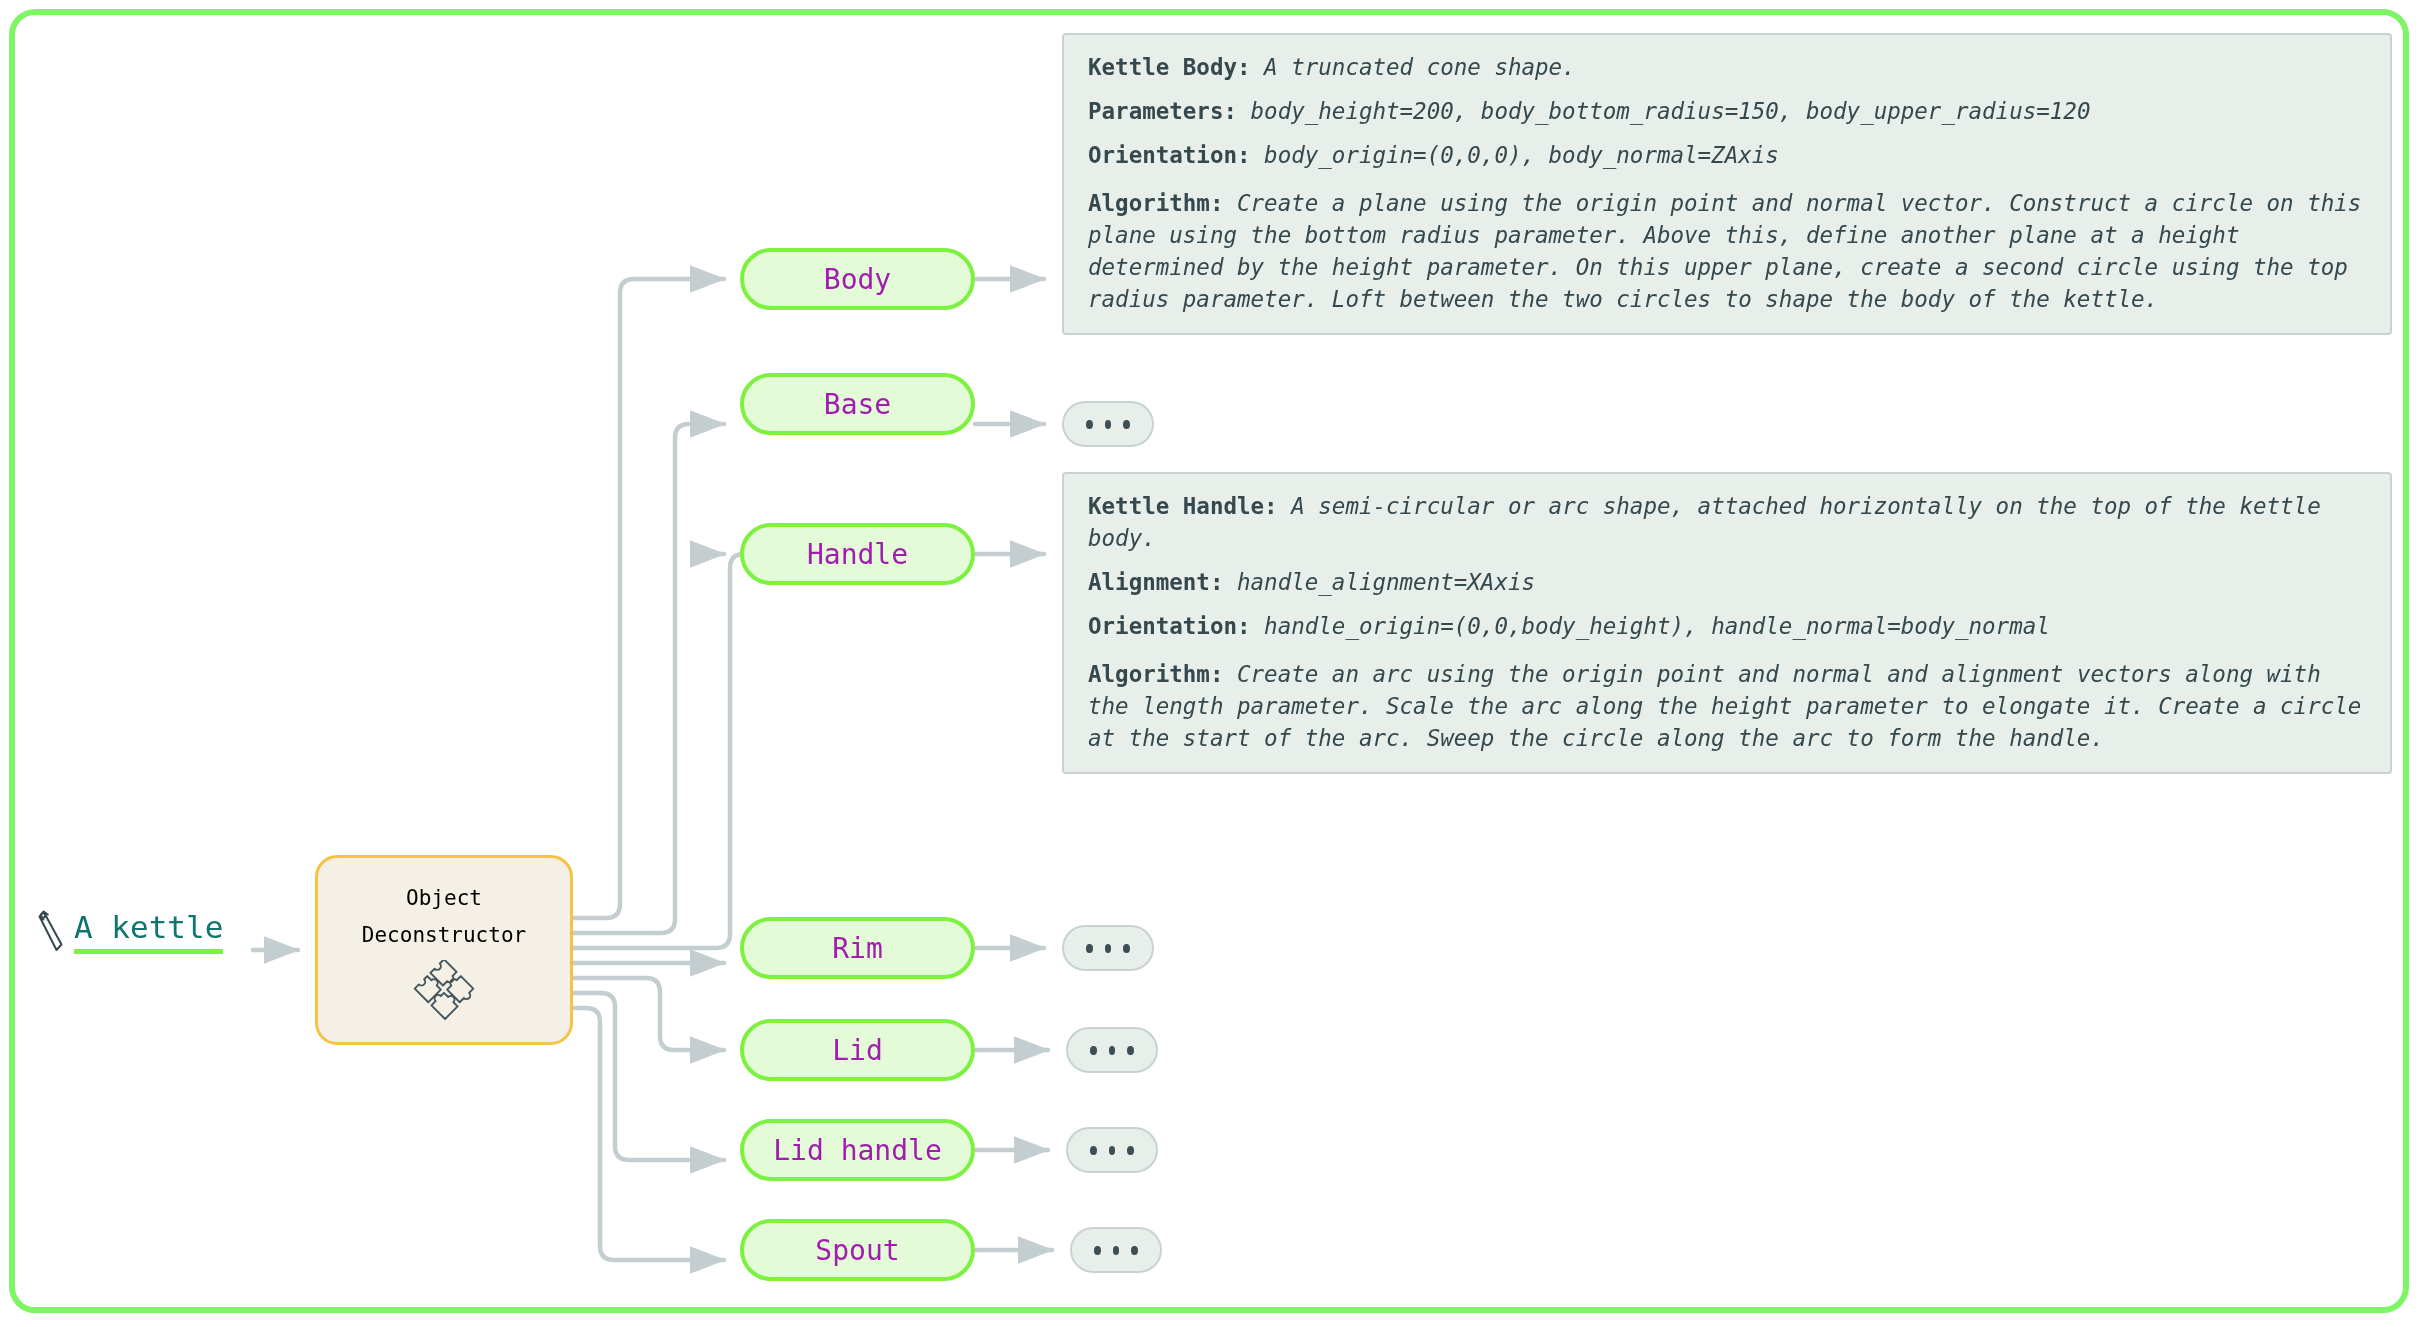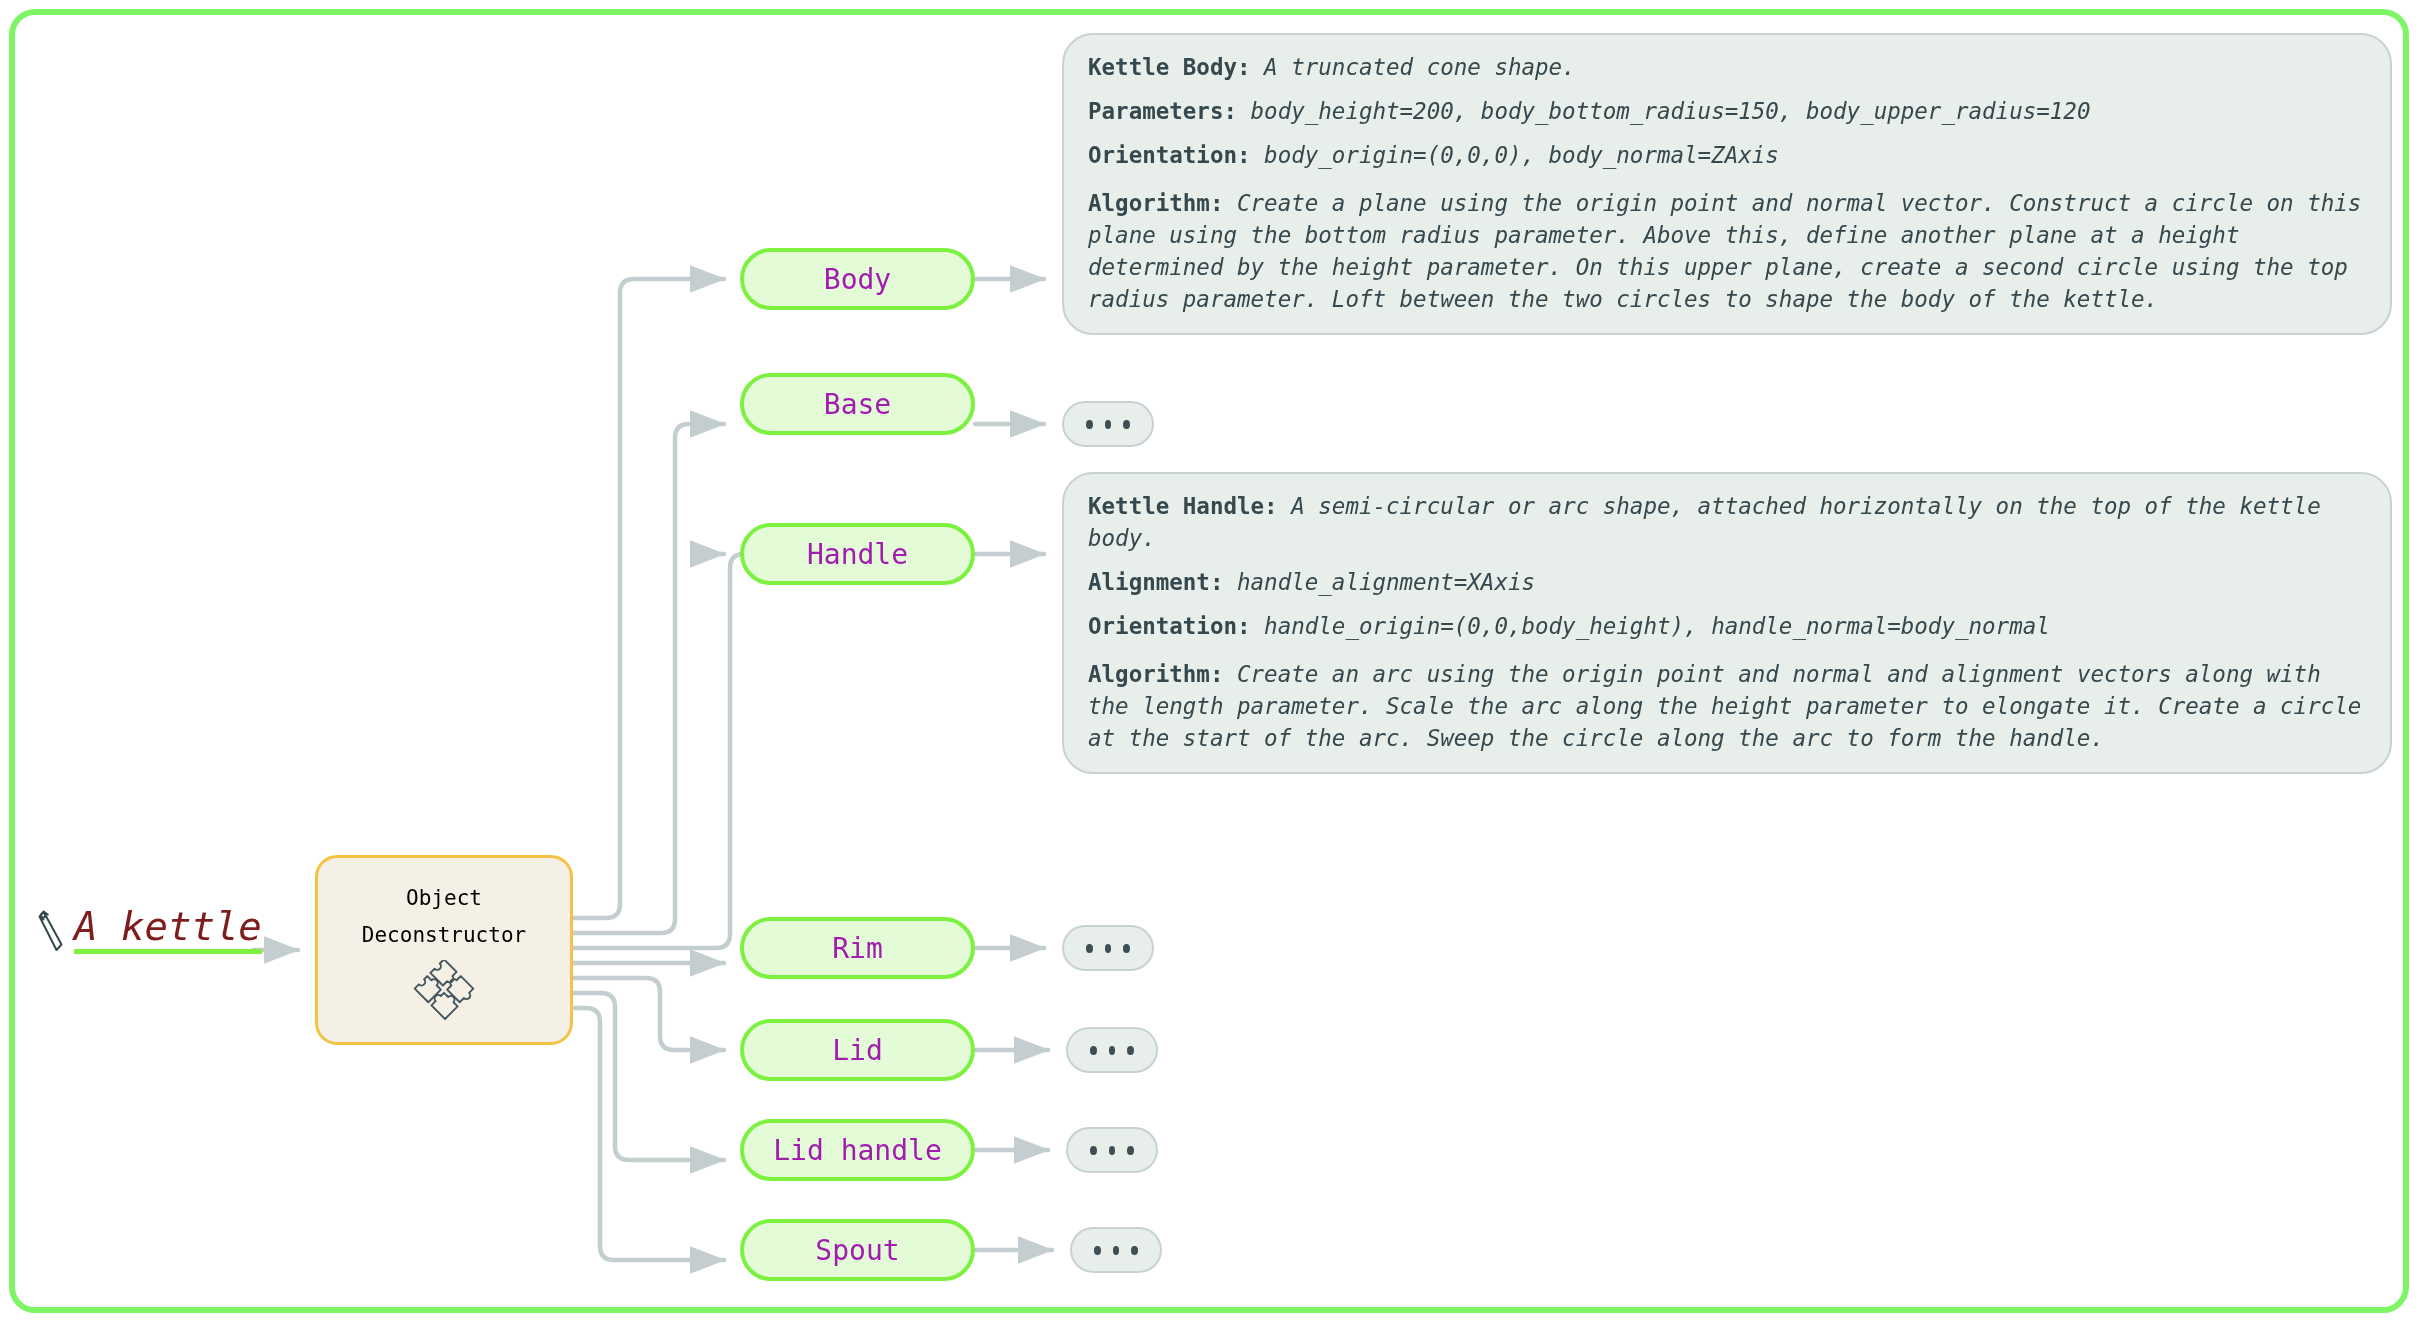--- a/index.html
+++ b/index.html
@@ -56,26 +56,25 @@
     display: block;
     flex: 0 0 auto;
   }
   .prompt-text-wrap {
     display: inline-block;
     padding-bottom: 4px;
     border-bottom: 5px solid #7df13f;
   }
   .prompt-text {
     font-family: "DejaVu Sans Mono", monospace;
-    font-size: 39px;
-    color: #7f1d1d;
+    font-size: 31px;
+    color: #0f766e;
     letter-spacing: 0px;
     line-height: 36px;
     white-space: pre;
-    font-style: italic;
   }
 
   
   .deconstructor {
     position: absolute;
     left: 315px;
     top: 855px;
     width: 258px;
     height: 190px;
     background: #f4f0e6;
@@ -143,21 +142,21 @@
     border-radius: 50%;
     background: #3d4f54;
     display: block;
   }
 
   
   .panel {
     position: absolute;
     background: #e8eeea;
     border: 2px solid #c8d2d2;
-    border-radius: 31px;
+    border-radius: 4px;
     box-sizing: border-box;
     padding: 16px 22px 18px 24px;
   }
   .panel-line {
     font-family: "DejaVu Sans Mono", monospace;
     font-size: 22.5px;
     line-height: 32px;
     color: #35484d;
     margin: 0 0 12px 0;
   }

